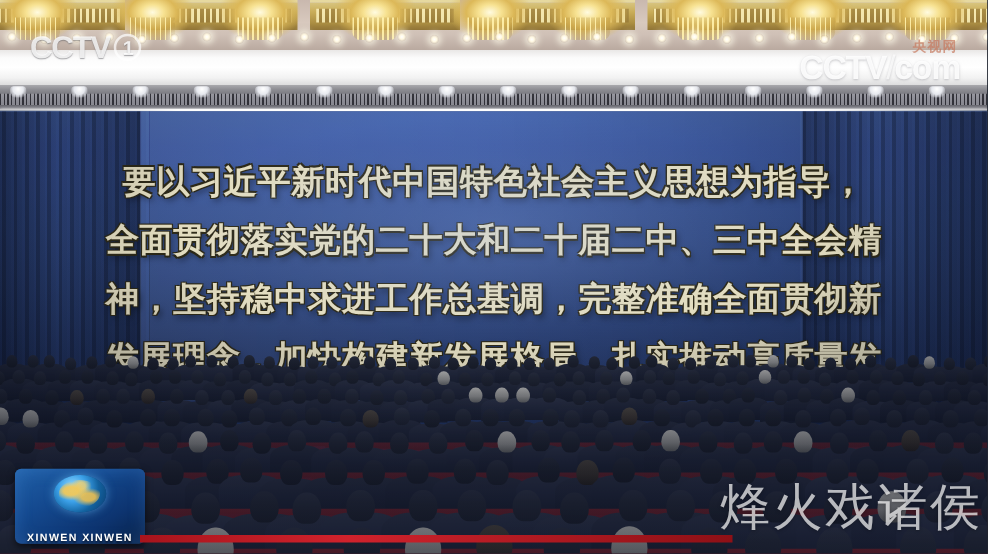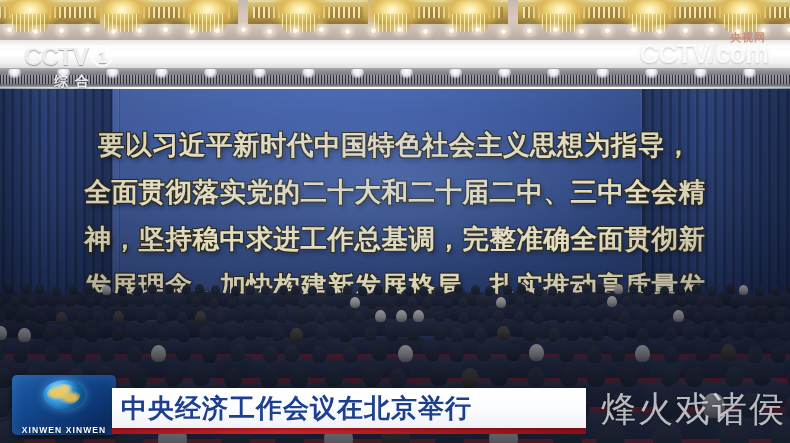--- a/index.html
+++ b/index.html
@@ -183,21 +183,20 @@
   .bug{
     position:absolute; left:24px; top:26px; width:112px; height:52px;
     pointer-events:auto;
   }
   .bug-cctv{
     font-family:"Liberation Sans",sans-serif;
     font-weight:700; font-size:25px; letter-spacing:-1px;
     color:rgba(255,255,255,.80);
     text-shadow:0 1px 1px rgba(90,90,95,.55);
     line-height:1;
-    margin-top:18px;
   }
   .bug-num{
     display:inline-block; margin-left:3px;
     width:22px; height:22px; line-height:21px; text-align:center;
     border:2px solid rgba(255,255,255,.70); border-radius:50%;
     font-size:16px; font-weight:700; color:rgba(255,255,255,.85);
     vertical-align:2px;
   }
   .bug-sub{
     margin-top:4px; margin-left:30px;
@@ -286,21 +285,21 @@
   }
   .banner-strip{
     position:absolute; left:112px; bottom:9px; width:474px; height:6px;
     background:linear-gradient(to right,#a8141c,#d0222c 35%,#8e1016);
   }
 
   
   .userwm{
     position:absolute; right:4px; bottom:10px;
     font-family:"DejaVu Sans","Liberation Sans",sans-serif;
-    font-size:35px; font-weight:400; letter-spacing:2px;
+    font-size:40px; font-weight:400; letter-spacing:2px;
     color:rgba(255,255,255,.70);
     text-shadow:0 1px 3px rgba(0,0,0,.3);
     white-space:nowrap;
     pointer-events:none;
   }
 </style>
 </head>
 <body>
 
 <div id="frame">
@@ -931,35 +930,31 @@
           <div class="head" style="left: 739.908px; top: 0.447559px; width: 29px; height: 32px; filter: brightness(1.13377);"></div>
           <div class="head" style="left: 790.775px; top: -0.89455px; width: 29px; height: 32px; filter: brightness(1.11196);"></div>
         </div>
       </div>
   </div>
 
   <div class="bug">
     <div class="bug-cctv">
       <span>CCTV</span><span class="bug-num">1</span>
     </div>
-    <div class="bug-sub">综合</div>
   </div>
 
   <div class="wm">
     <div class="wm-cn">央视网</div>
     <div class="wm-main">
       <span>CCTV</span><span class="slash">/</span><span>com</span>
     </div>
   </div>
 
   <div class="xwlb">
     <div class="xwlb-globe"></div>
     <div class="xwlb-en">XINWEN  XINWEN</div>
   </div>
 
   <div class="banner-strip"></div>
-  <div class="banner">
-    <div class="banner-text">中央经济工作会议在北京举行</div>
-  </div>
 
   <div class="userwm">烽火戏诸侯</div>
 
 </div>
 
 </body></html>

